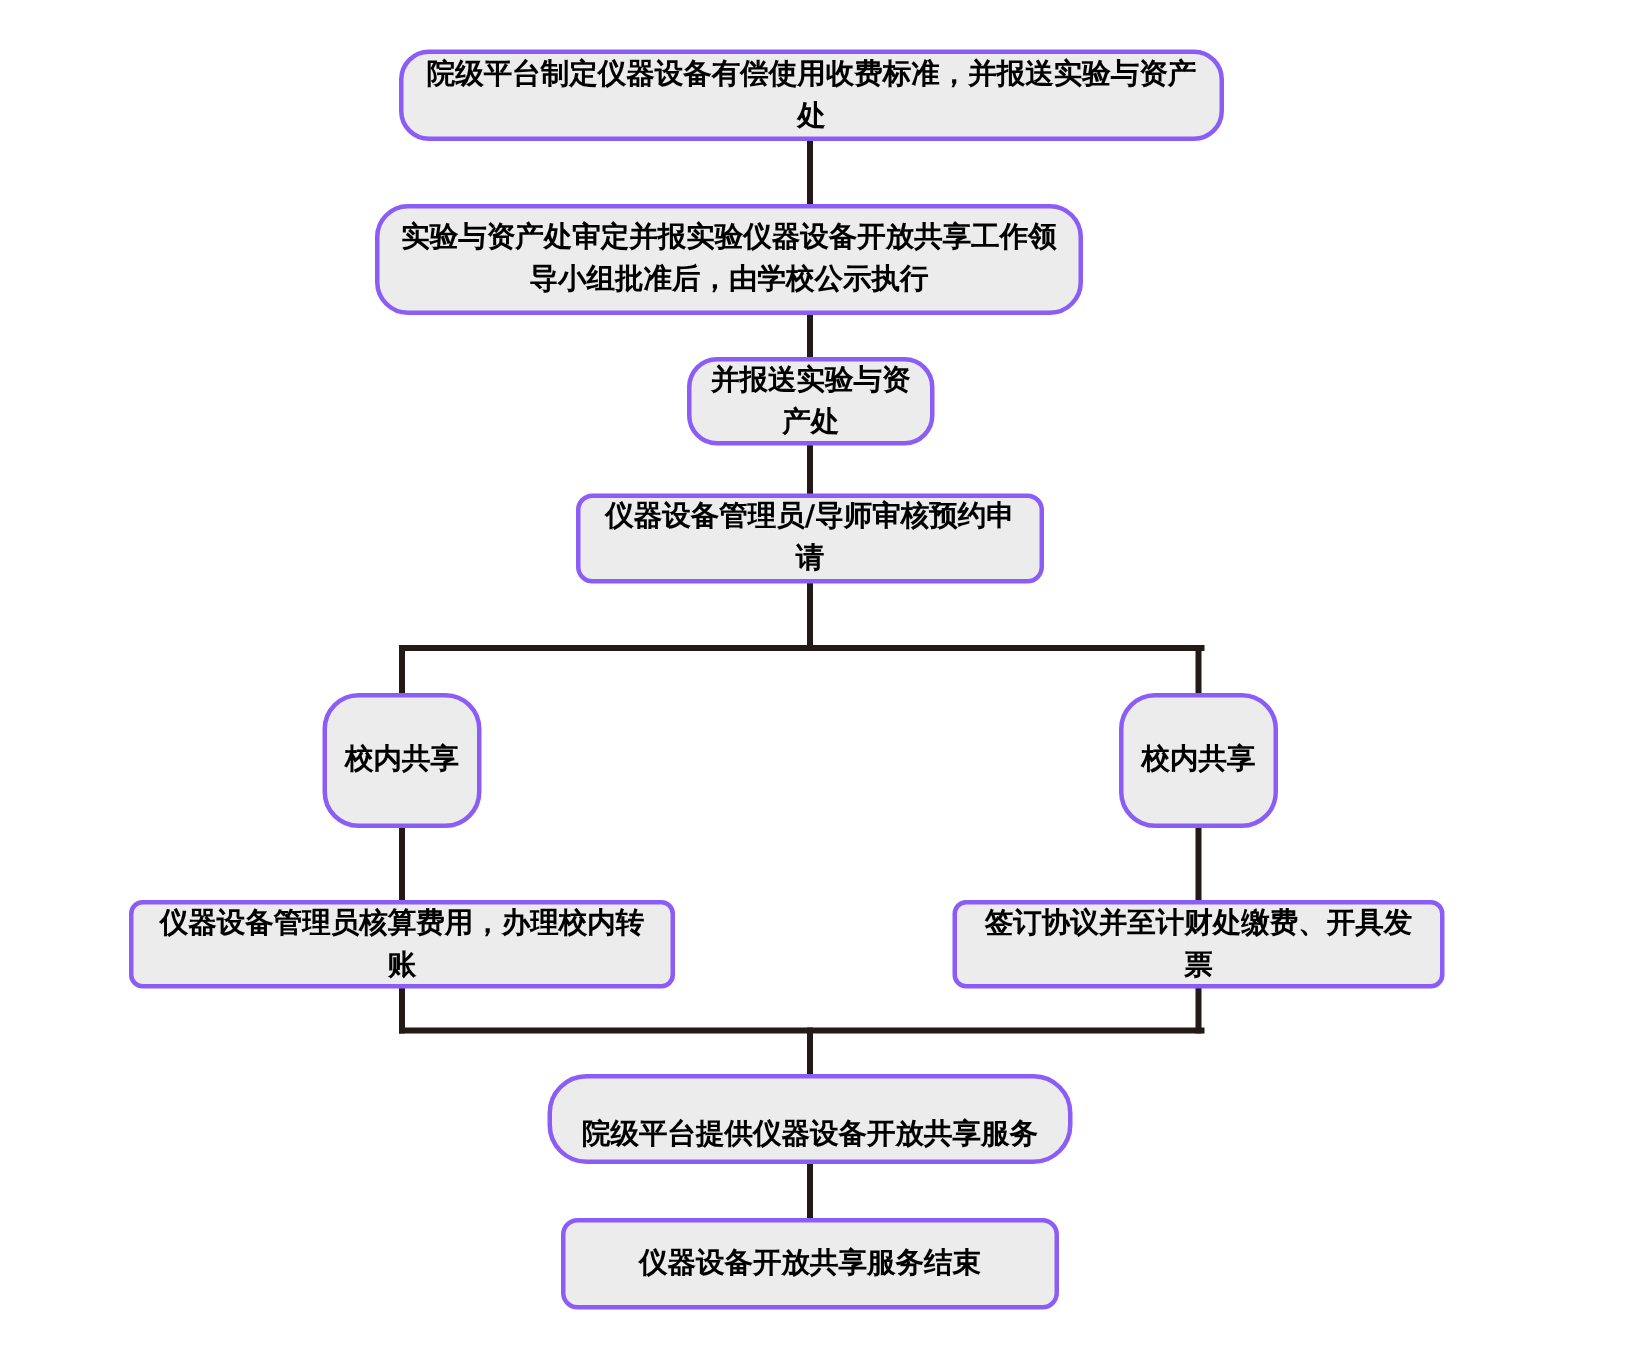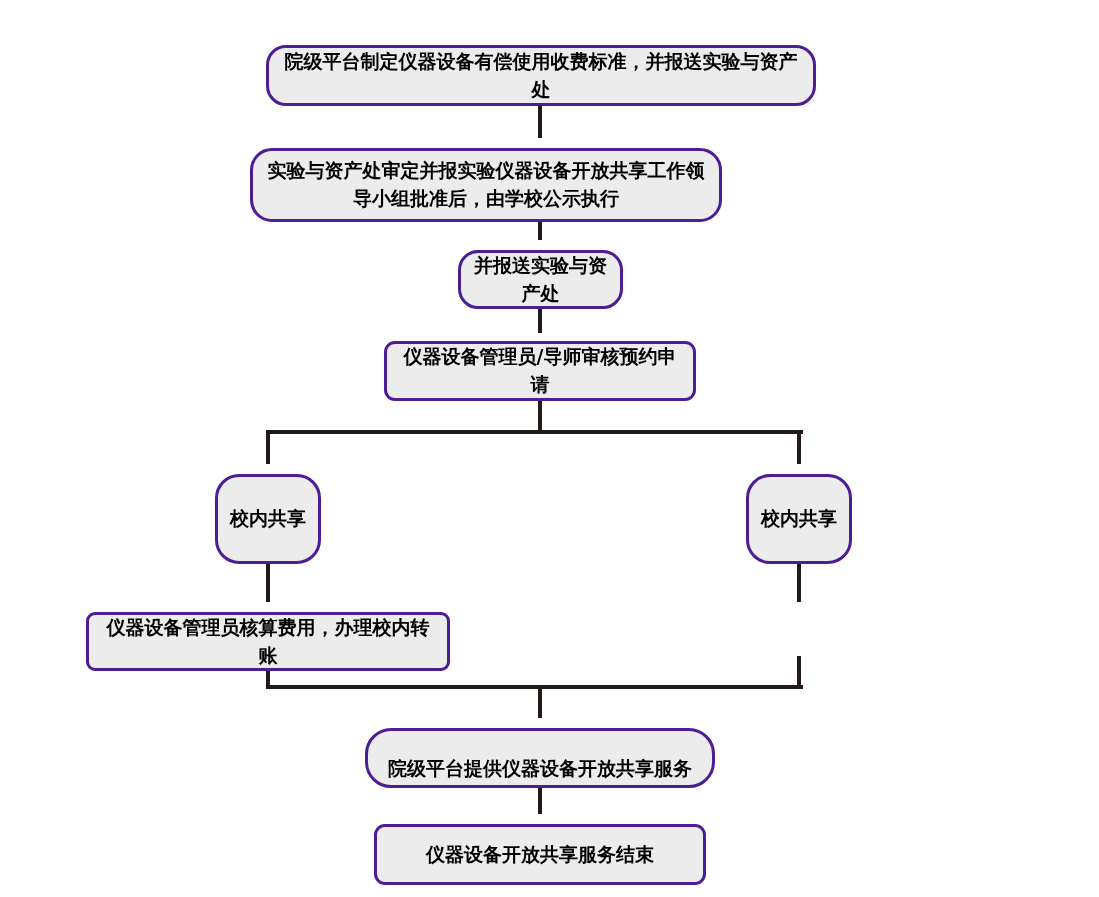--- a/index.html
+++ b/index.html
@@ -12,31 +12,30 @@
     position: relative;
     width: 1099px;
     height: 897px;
     background: #ffffff;
     overflow: hidden;
   }
   .node {
     position: absolute;
     box-sizing: border-box;
     background: #ececec;
-    border: 3px solid #4c1d95;
+    border: 3px solid #8b5cf6;
     display: flex;
     align-items: center;
     justify-content: center;
     text-align: center;
     color: #000000;
     font-weight: 700;
     font-size: 19px;
     line-height: 1.45;
     padding: 2px 12px;
-    margin-top: 12px;
   }
   .vline {
     position: absolute;
     width: 4px;
     background: #231916;
   }
   .hline {
     position: absolute;
     height: 4px;
     background: #231916;
@@ -94,20 +93,23 @@
   </div>
 
   <div class="node n6">
     <span>校内共享</span>
   </div>
 
   <div class="node n7">
     <span>仪器设备管理员核算费用，办理校内转账</span>
   </div>
 
+  <div class="node n8">
+    <span>签订协议并至计财处缴费、开具发票</span>
+  </div>
 
   <div class="node n9">
     <span>院级平台提供仪器设备开放共享服务</span>
   </div>
 
   <div class="node n10">
     <span>仪器设备开放共享服务结束</span>
   </div>
 
 </div>

